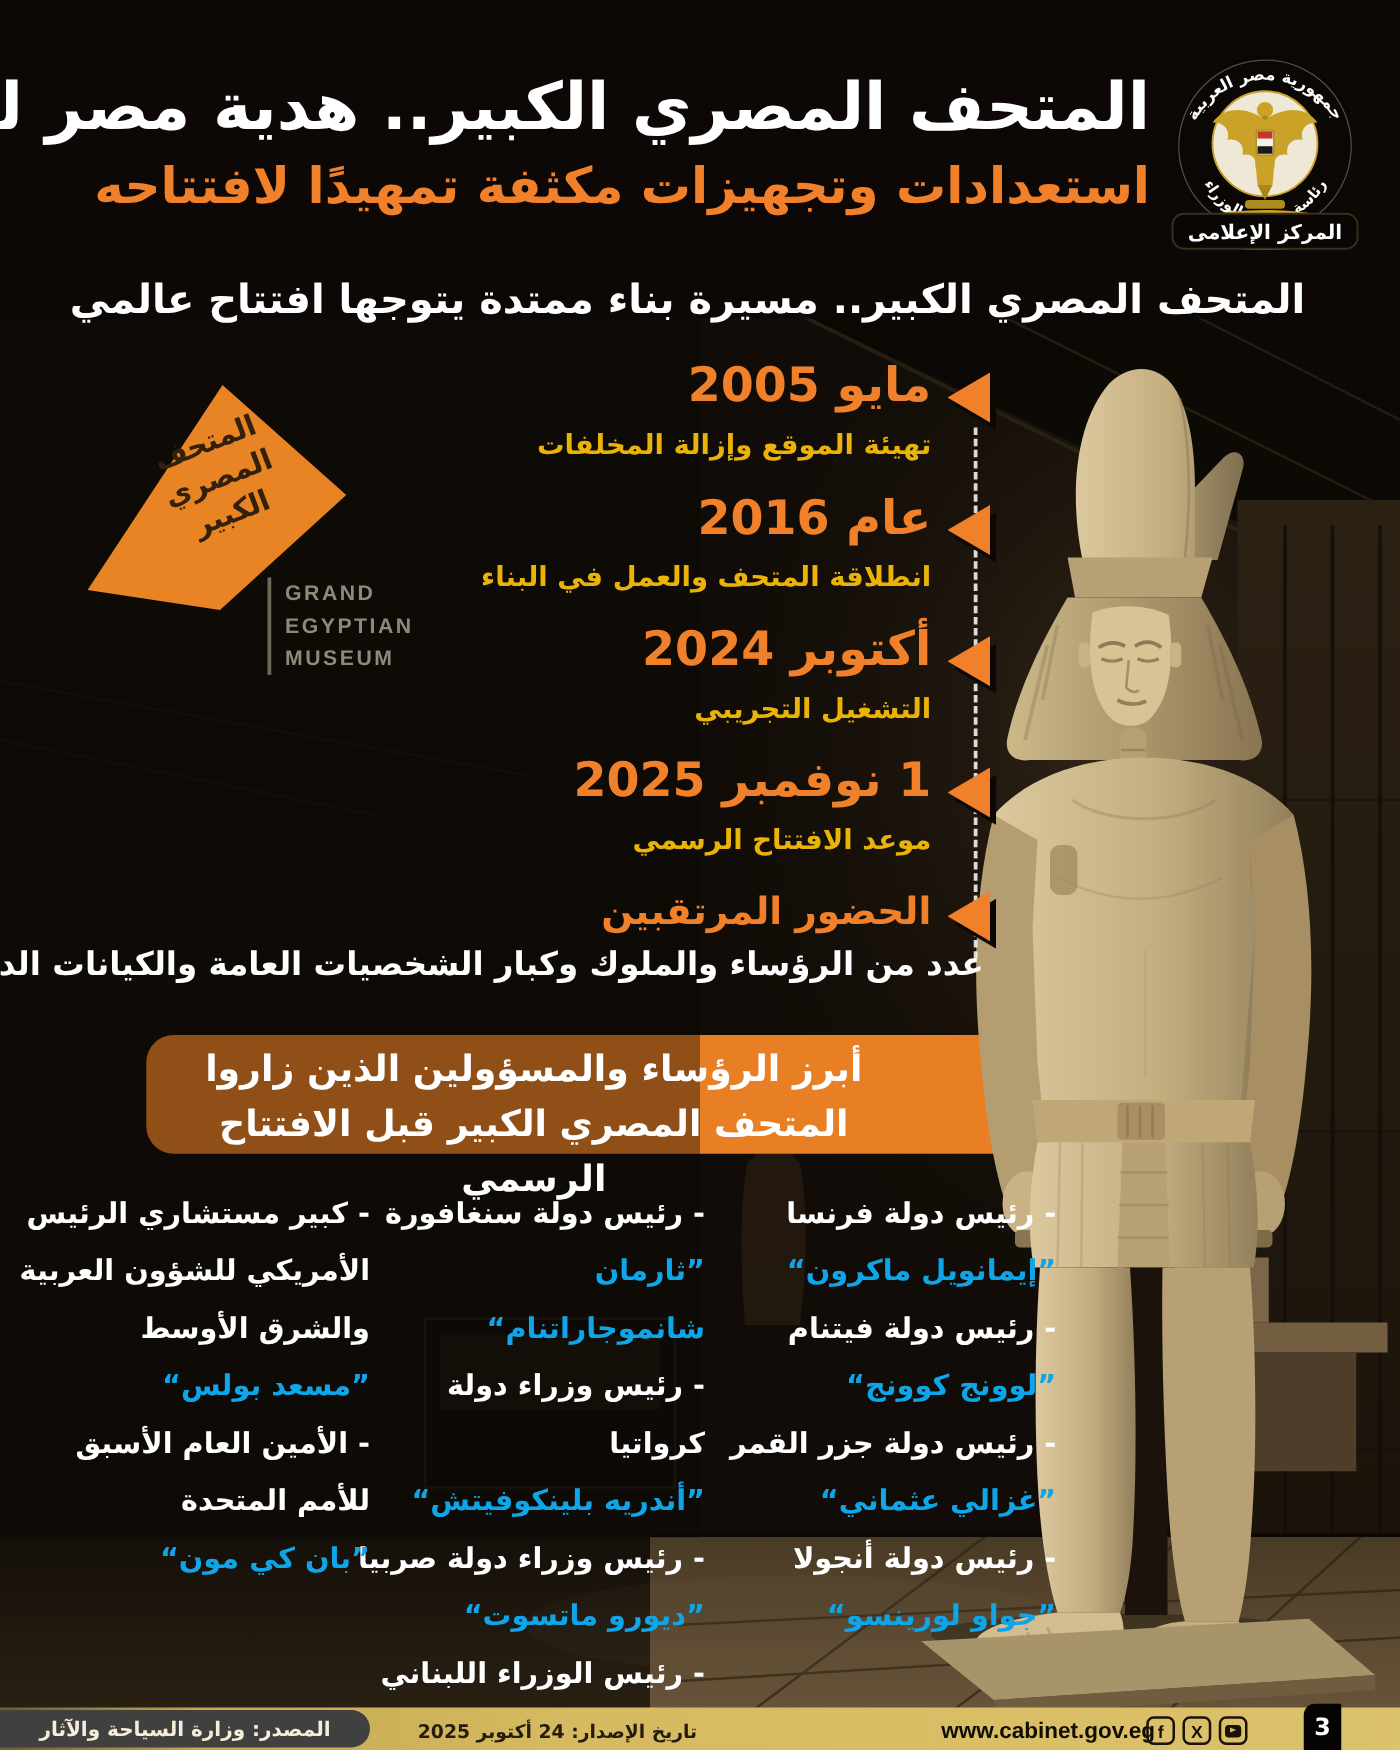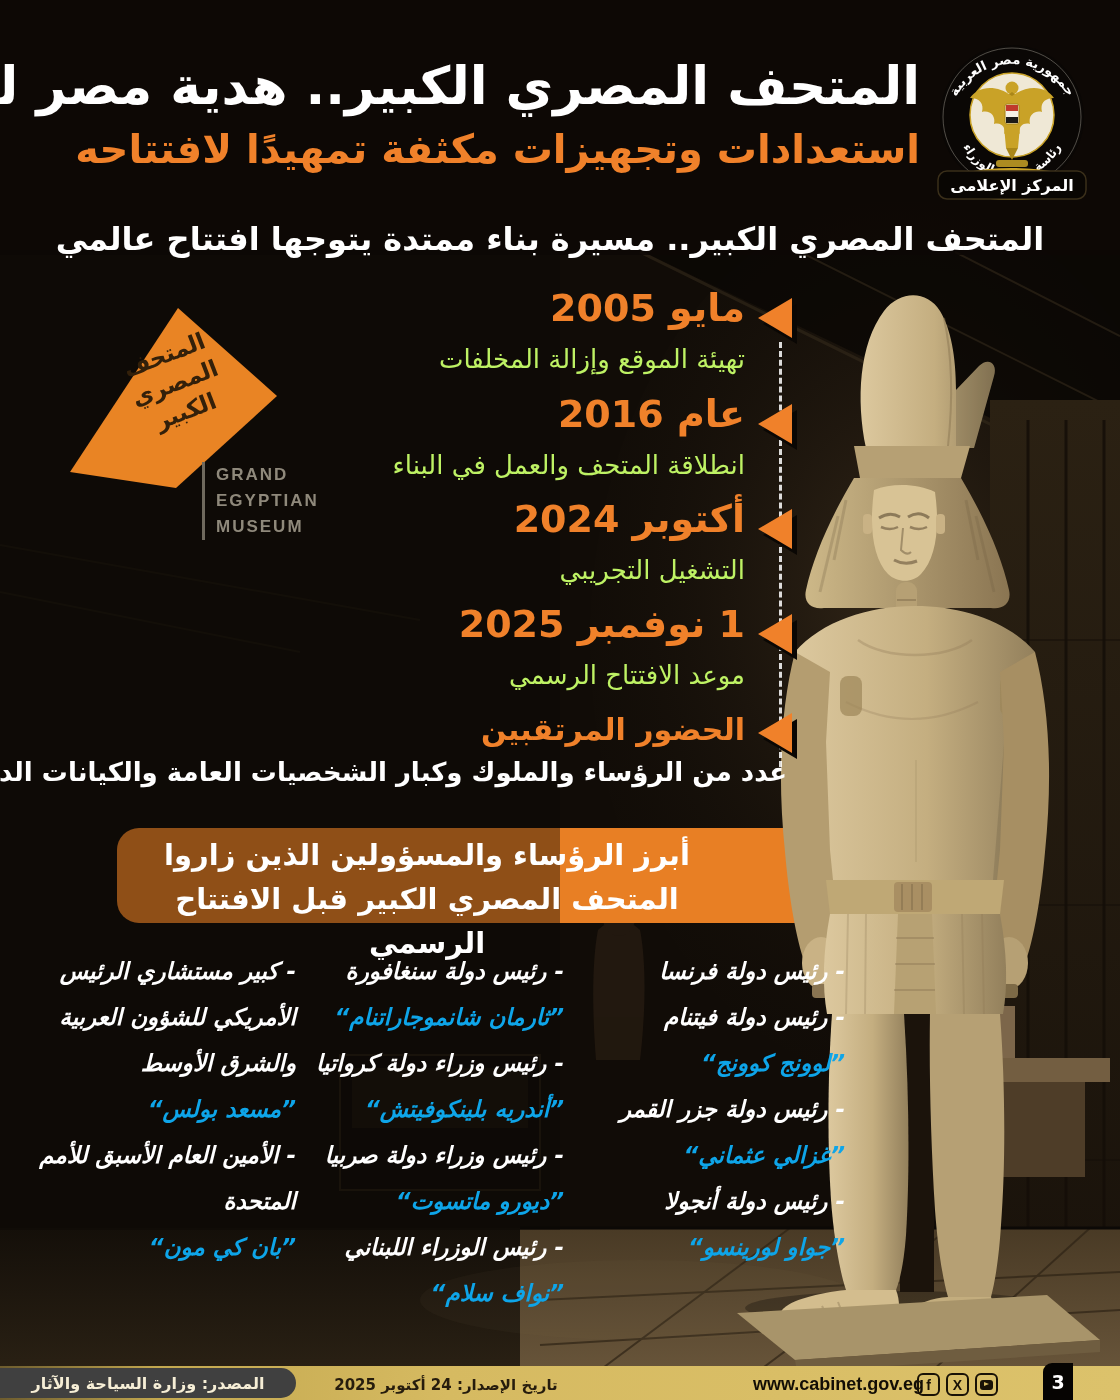--- a/index.html
+++ b/index.html
@@ -17,43 +17,43 @@
     font-size:32px;font-weight:bold;z-index:3;}
 
   
   .emblem{top:22px;right:15px;width:185px;height:198px;z-index:3;}
 
   
   .gem{top:290px;left:58px;width:250px;height:258px;z-index:3;}
   .gem svg{position:absolute;inset:0;}
   .gem-ar{position:absolute;left:50px;top:48px;width:134px;text-align:center;
     transform:rotate(-21deg);color:#33200a;font-weight:bold;font-size:23px;line-height:30px;}
-  .gem-en{position:absolute;left:144px;top:172px;border-left:3px solid #6f695d;
+  .gem-en{position:absolute;left:156px;top:172px;border-left:3px solid #6f695d;
     padding-left:11px;color:#8f897b;font-weight:bold;font-size:17px;
     letter-spacing:2px;line-height:26px;font-family:"Liberation Sans",sans-serif;}
 
   
   .tl-date{right:375px;color:#F0812A;font-size:38px;font-weight:bold;z-index:3;}
-  .tl-desc{right:375px;color:#bef264;font-size:26px;font-weight:normal;z-index:3;}
+  .tl-desc{right:375px;color:#eab308;font-size:22px;font-weight:bold;z-index:3;}
   .tl-head{right:375px;color:#F0812A;font-size:30px;font-weight:bold;z-index:3;}
   .tl-wide{right:333px;color:#ffffff;font-size:26px;font-weight:bold;z-index:3;}
   .dashline{right:338px;top:342px;height:425px;width:0;
     border-right:3px dashed rgba(255,255,255,.85);z-index:2;}
   .marker{right:328px;width:34px;height:40px;z-index:3;}
   .tri-sh{position:absolute;inset:0;transform:translate(5px,6px);background:#0a0704;
     clip-path:polygon(100% 0,100% 100%,0 50%);}
   .tri{position:absolute;inset:0;background:#F0812A;
     clip-path:polygon(100% 0,100% 100%,0 50%);}
 
   
   .banner-txt{left:117px;top:833px;width:620px;text-align:center;color:#fff;
     font-weight:bold;font-size:29px;line-height:44px;z-index:3;}
 
   
-  .vcol{top:948px;text-align:right;z-index:3;font-style:italic;}
+  .vcol{top:948px;text-align:right;z-index:3;}
   .vcol-r{right:275px;width:296px;}
   .vcol-m{right:556px;width:288px;}
   .vcol-l{right:824px;width:284px;}
   .vtitle{color:#ffffff;font-weight:bold;font-size:23px;line-height:46px;}
   .vname{color:#0ea5e9;font-weight:bold;font-size:23px;line-height:46px;padding-left:36px;}
 
   
   .fbar{left:0;right:0;bottom:0;height:34px;z-index:4;
     background:linear-gradient(90deg,#6d5c2e 0%,#c3a84f 14%,#d6ba61 40%,#dcc26b 100%);}
   .fpill{left:0;bottom:2px;width:296px;height:30px;background:#404040;
@@ -320,20 +320,21 @@
   <div class="abs rtl nowrap tl-wide" style="top:757px">عدد من الرؤساء والملوك وكبار الشخصيات العامة والكيانات الدولية</div>
 
   <div class="abs rtl banner-txt">
     <div>أبرز الرؤساء والمسؤولين الذين زاروا</div>
     <div>المتحف المصري الكبير قبل الافتتاح الرسمي</div>
   </div>
 
   <div class="abs rtl vcol vcol-r">
     <div class="ventry">
       <div class="vtitle">- رئيس دولة فرنسا</div>
+      <div class="vname">”إيمانويل ماكرون“</div>
     </div>
     <div class="ventry">
       <div class="vtitle">- رئيس دولة فيتنام</div>
       <div class="vname">”لوونج كوونج“</div>
     </div>
     <div class="ventry">
       <div class="vtitle">- رئيس دولة جزر القمر</div>
       <div class="vname">”غزالي عثماني“</div>
     </div>
     <div class="ventry">

